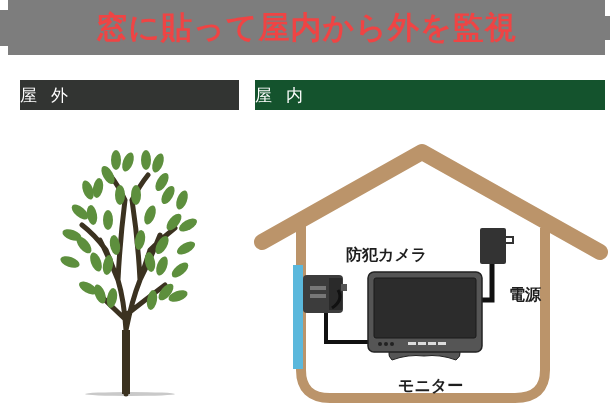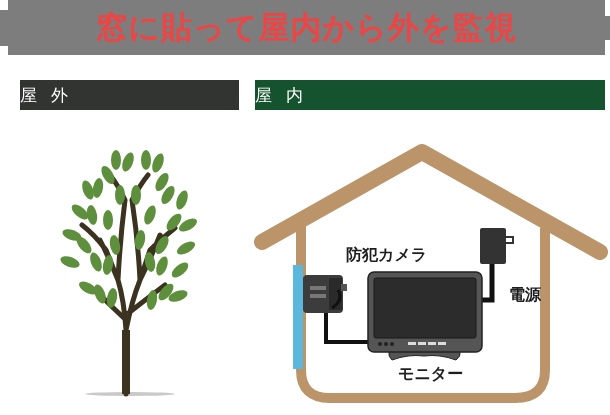--- a/index.html
+++ b/index.html
@@ -107,13 +107,13 @@
       <circle cx="392" cy="344" r="2" fill="#222"></circle>
     <rect x="408" y="342" width="8" height="3" fill="#ddd"></rect>
       <rect x="418" y="342" width="8" height="3" fill="#ddd"></rect>
     <rect x="428" y="342" width="8" height="3" fill="#ddd"></rect>
       <rect x="438" y="342" width="8" height="3" fill="#ddd"></rect>
   </g>
 </svg>
 
 <div class="caption" style="left:310px; top:245px;padding-left:36px;">防犯カメラ</div>
 <div class="caption" style="left:502px; top:285px;margin-left:7px;">電源</div>
-<div class="caption" style="left:398px; top:364px;">モニター</div>
+<div class="caption" style="left:398px; top:376px;">モニター</div>
 
 </body></html>

